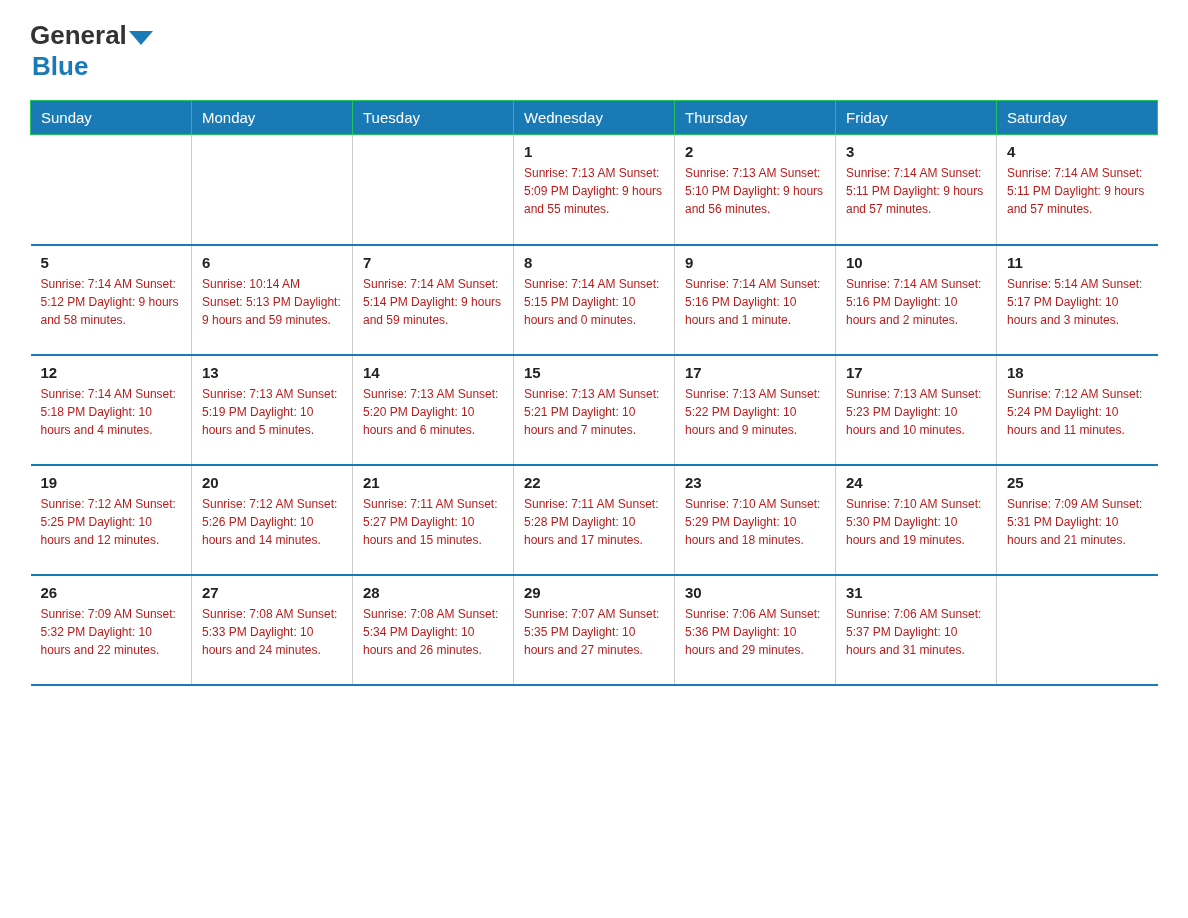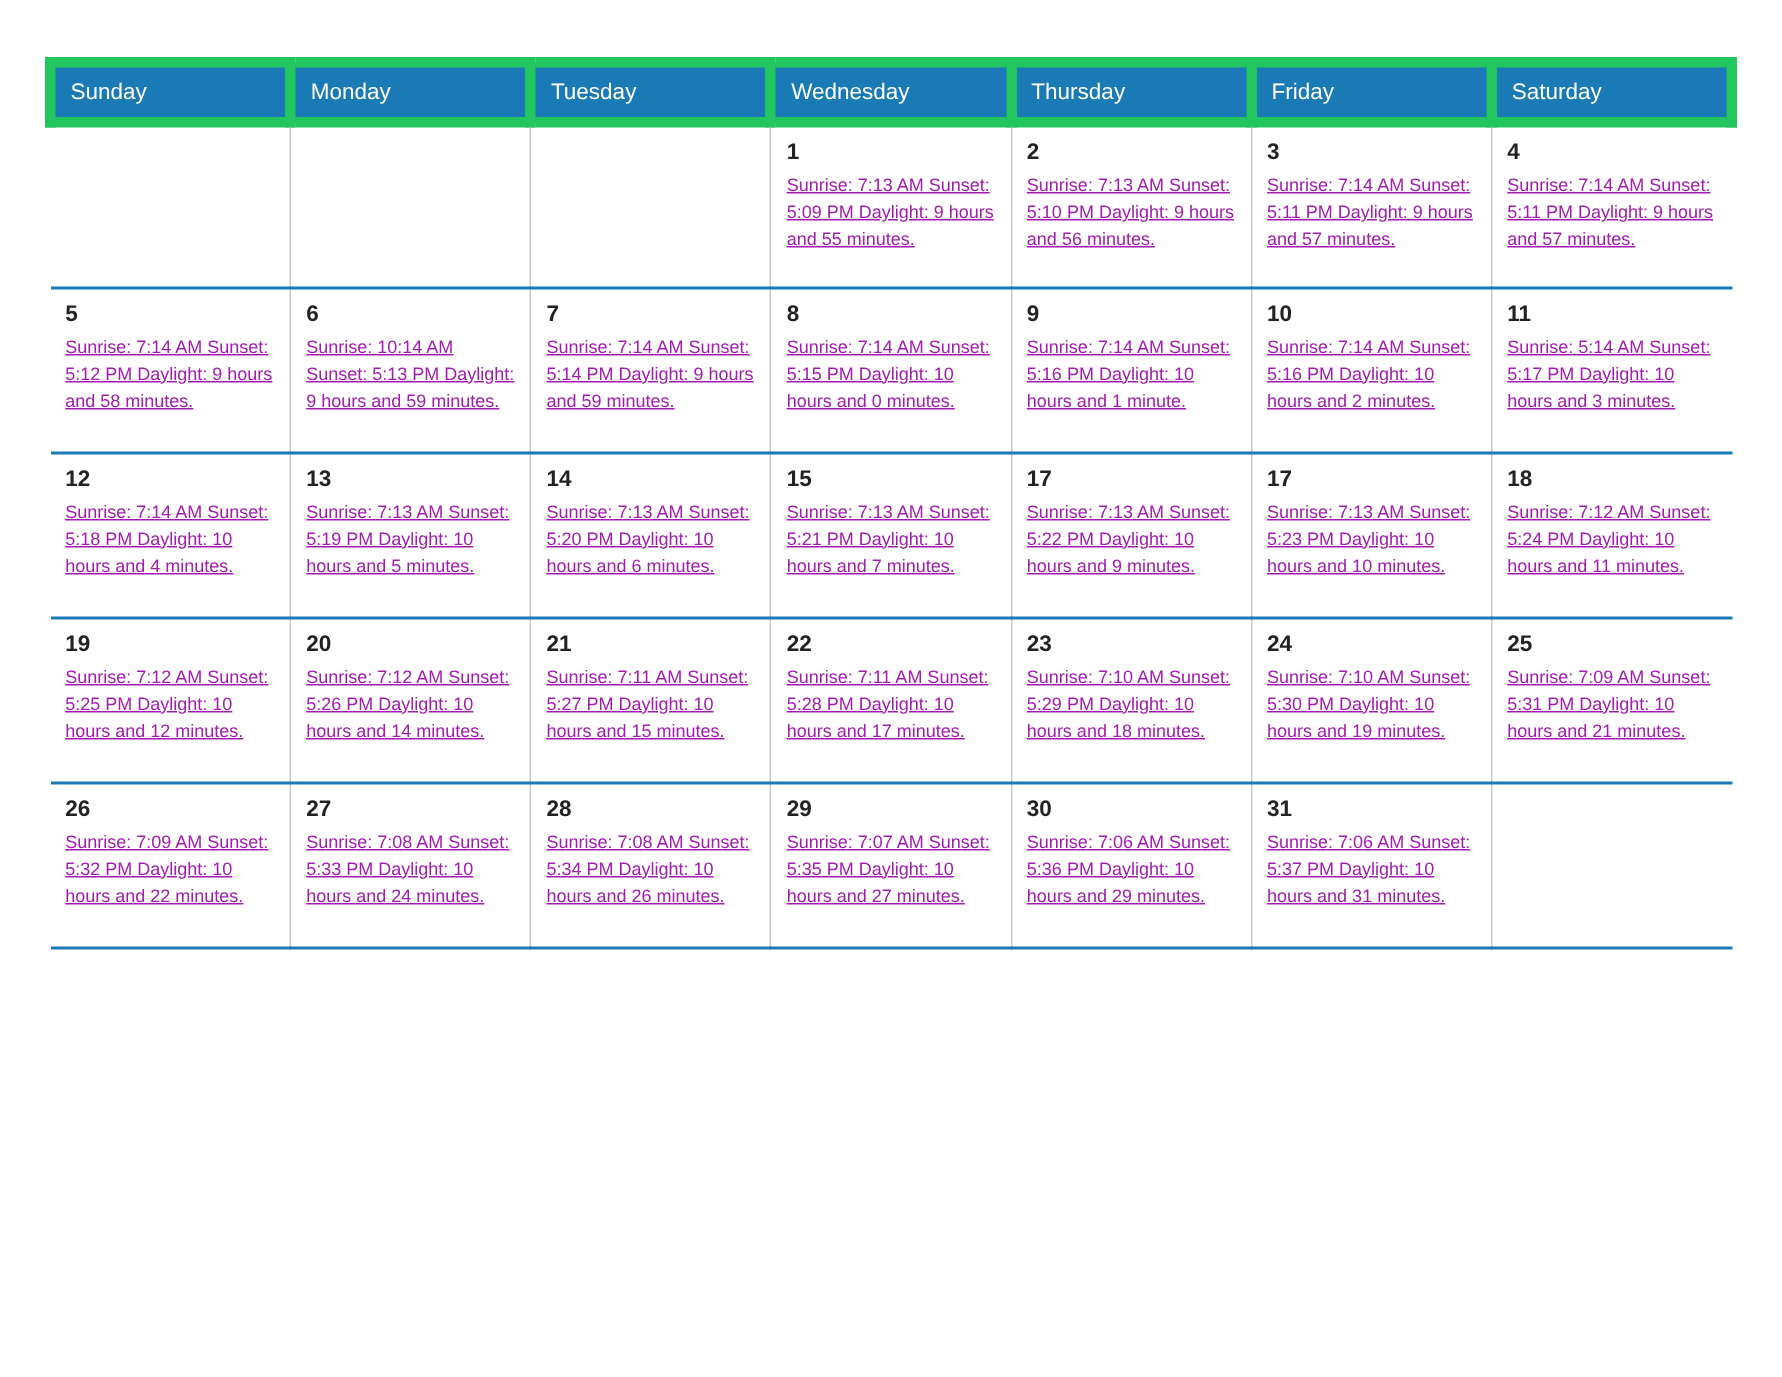--- a/index.html
+++ b/index.html
@@ -63,21 +63,21 @@
     }
     thead tr {
       background-color: #1a7ab5;
     }
     thead th {
       color: #fff;
       font-size: 15px;
       font-weight: normal;
       padding: 8px 10px;
       text-align: left;
-      border: 7px solid #22c55e;
+      border: 1px solid #22c55e;
     }
     tbody tr {
       border-bottom: 2px solid #1a7ab5;
     }
     tbody td {
       vertical-align: top;
       padding: 8px 10px;
       font-size: 12.5px;
       color: #333;
       border-right: 1px solid #ccc;
@@ -89,32 +89,41 @@
     }
     .day-number {
       font-size: 15px;
       font-weight: bold;
       display: block;
       margin-bottom: 4px;
       color: #222;
     }
     .day-info {
       font-size: 12px;
-      color: #a21caf;
+      color: #b91c1c;
       line-height: 1.5;
-      text-decoration: underline;
     }
     .empty-cell {
       background: #fff;
     }
   </style>
 </head>
 <body>
 
 <div class="header">
+  <div class="logo">
+    <div class="logo-text">
+      <span class="logo-general">General</span>
+      <span class="logo-arrow"></span>
+      <span style="width:0;height:0;border-left:0px solid transparent;border-right:12px solid transparent;border-top:14px solid #1a7ab5;margin-top:4px;"></span>
+    </div>
+    <div>
+      <span class="logo-blue">Blue</span>
+    </div>
+  </div>
 </div>
 
 <table>
   <thead>
     <tr>
     <th>Sunday</th>
         <th>Monday</th>
         <th>Tuesday</th>
         <th>Wednesday</th>
         <th>Thursday</th>

